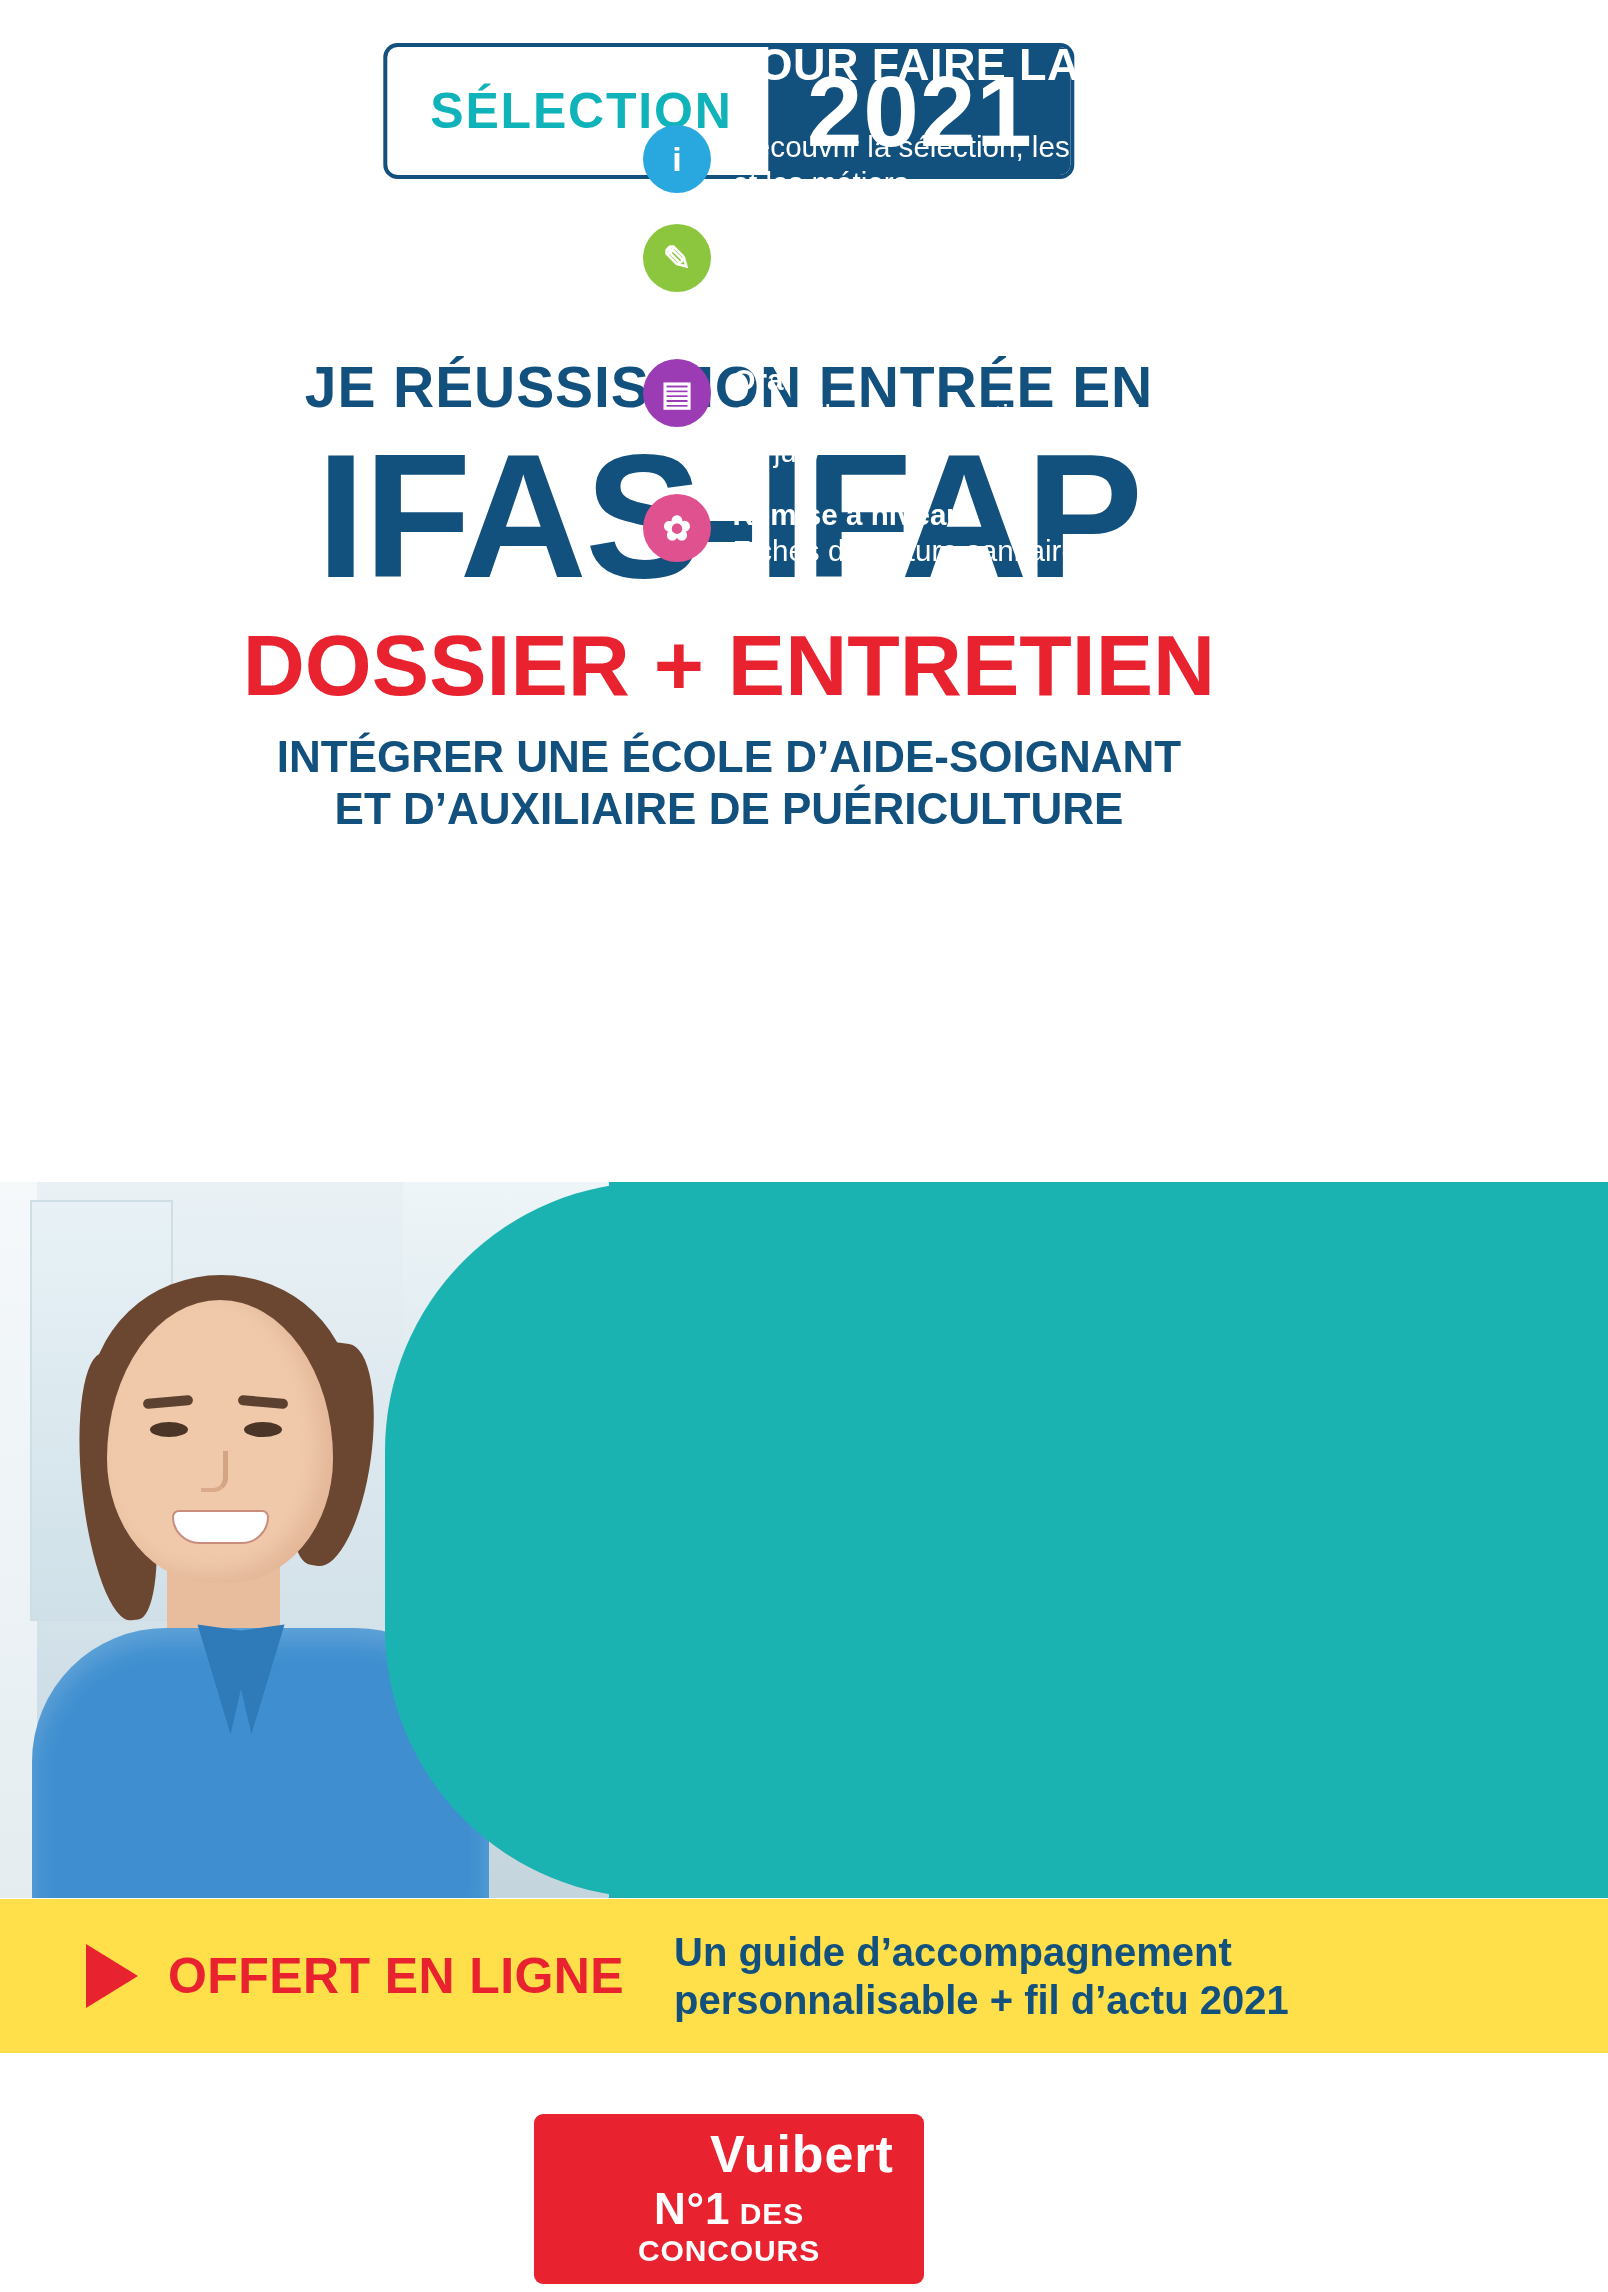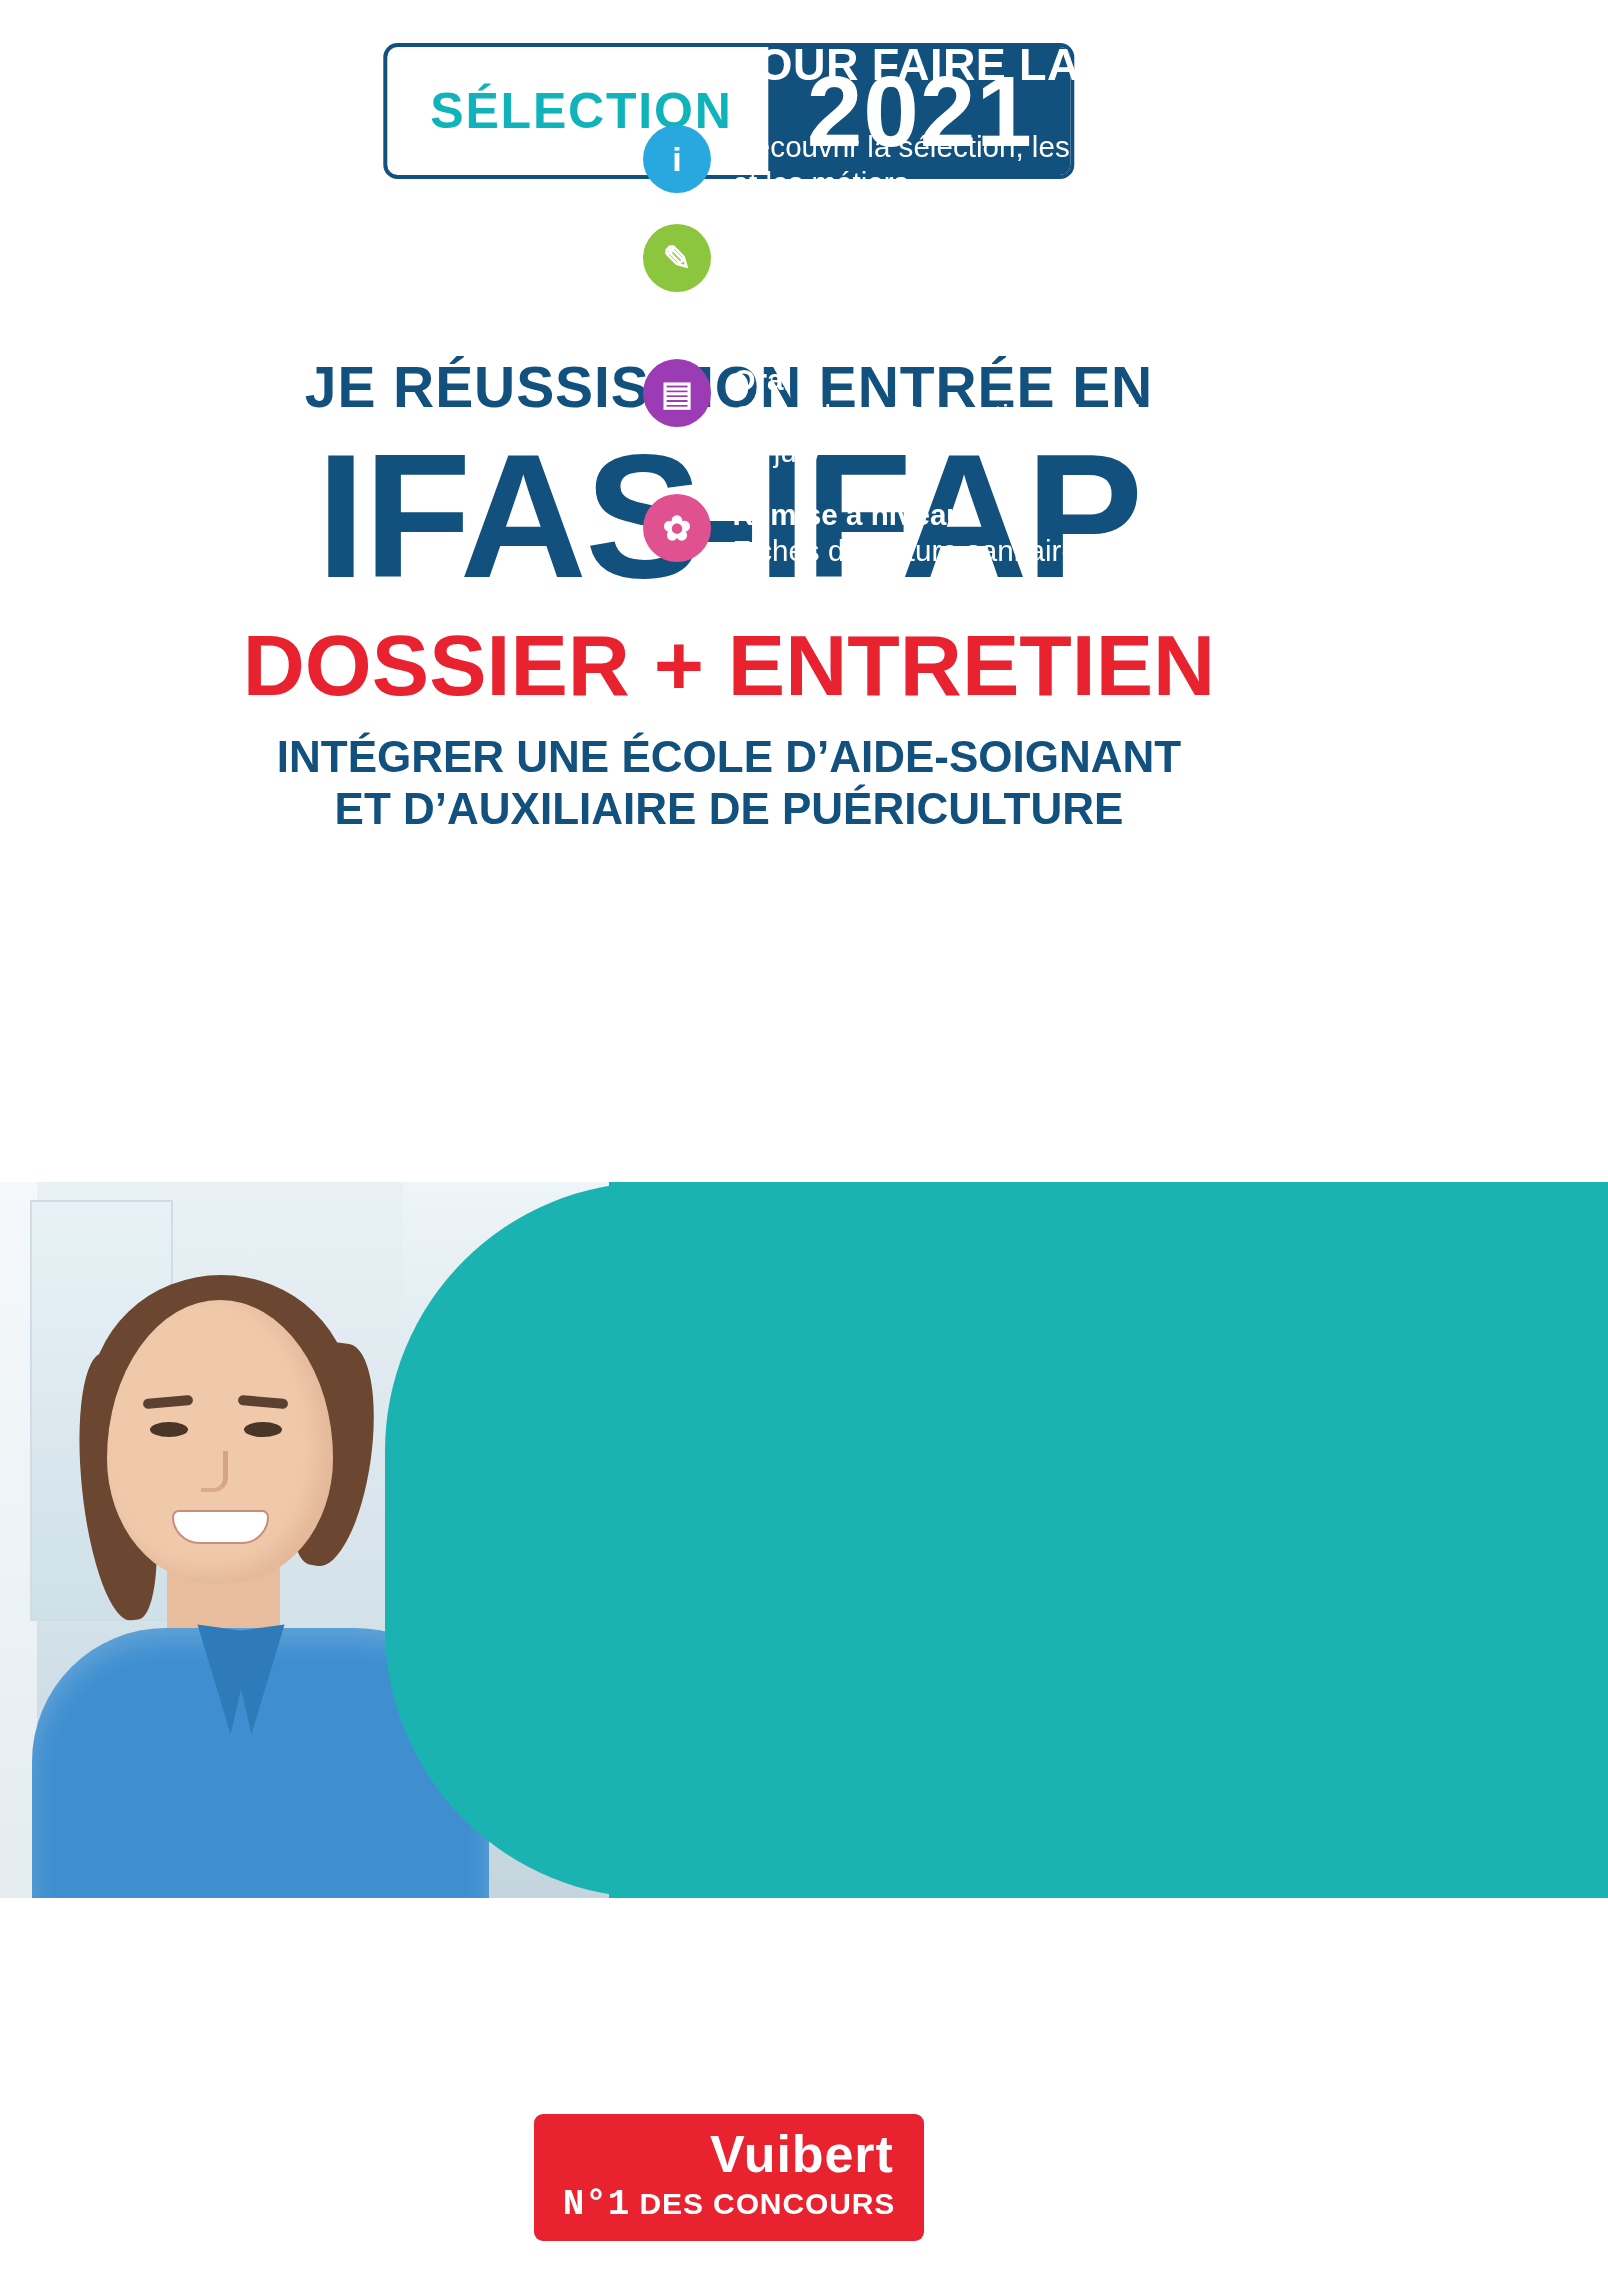--- a/index.html
+++ b/index.html
@@ -309,21 +309,21 @@
     text-align: right;
     padding-right: 5.4px;
   }
   .vuibert .sub {
     font-size: 30px;
     font-weight: bold;
     letter-spacing: 0.9px;
     margin-top: 3.6px;
     text-align: center;
   }
-  .vuibert .sub .n1 { font-size: 36px; font-family: Liberation Mono, monospace; }
+  .vuibert .sub .n1 { font-size: 44px; }
 </style>
 </head>
 <body>
 
 <div class="page">
 
   <div class="selection-badge">
     <div class="sel-word">SÉLECTION</div>
     <div class="sel-year">2021</div>
   </div>
@@ -396,20 +396,28 @@
       <div class="feat-icon" style="background:#e0518f">✿</div>
       <div class="feat-text">
         <span class="lead">Remise à niveau</span>
         <span>Fiches de culture sanitaire et sociale</span><br>
         <span>+ actu 2016</span>
       </div>
     </div>
 
   </div>
 
+  <div class="yellow-band">
+    <div class="play-triangle"></div>
+    <div class="offert">OFFERT EN LIGNE</div>
+    <div class="guide">
+      <div>Un guide d’accompagnement</div>
+      <div>personnalisable + fil d’actu 2021</div>
+    </div>
+  </div>
 
   <div class="vuibert">
     <div class="brand">Vuibert</div>
     <div class="sub">
       <span class="n1">N°1</span><span> DES CONCOURS</span>
     </div>
   </div>
 
 </div>
 

